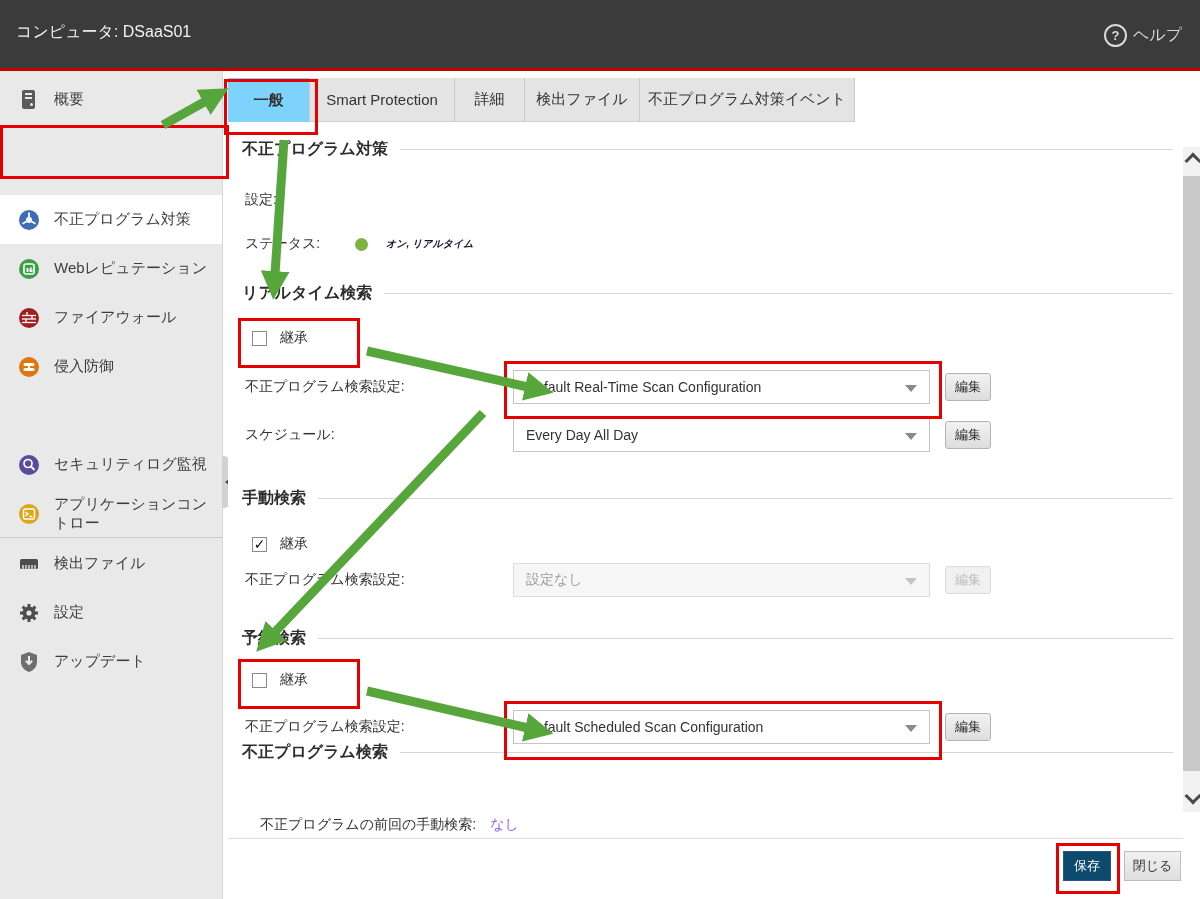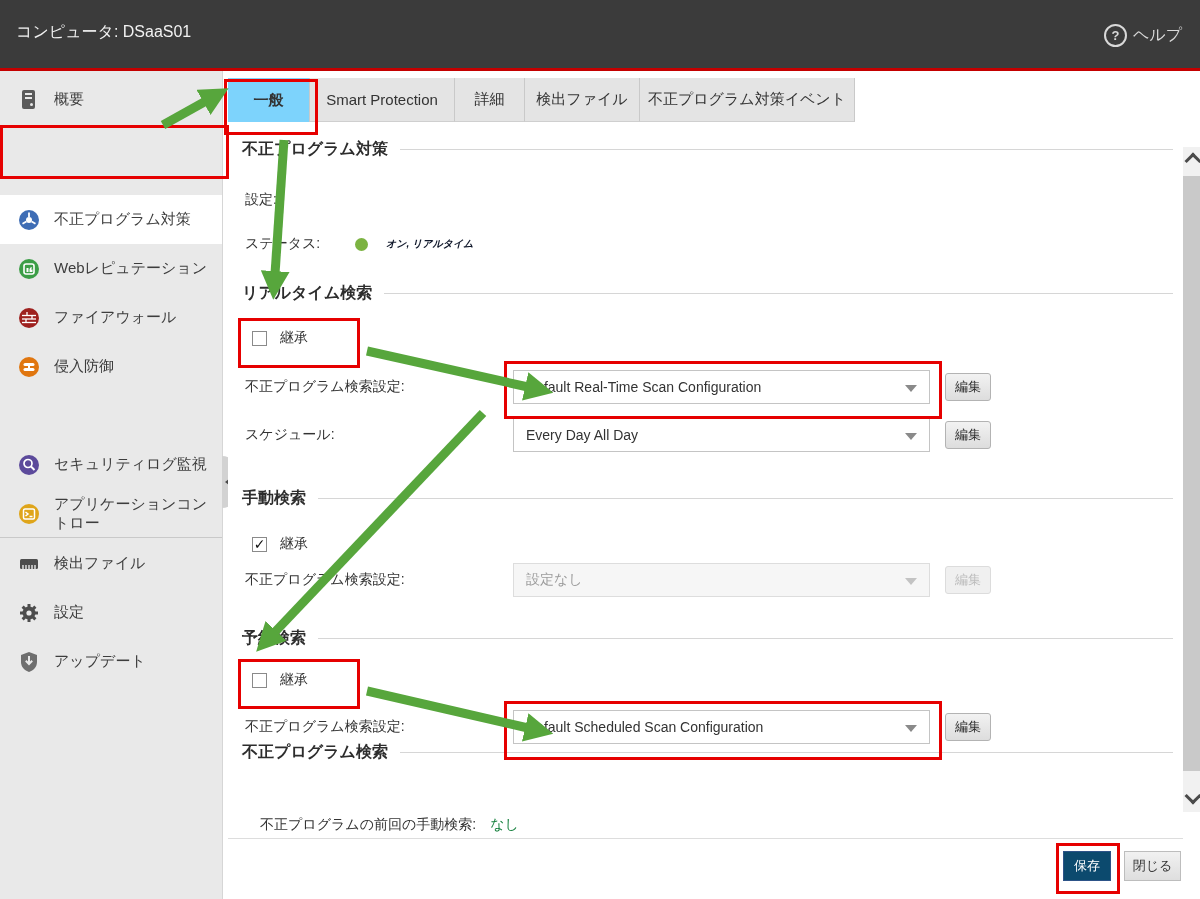--- a/index.html
+++ b/index.html
@@ -47,21 +47,21 @@
   .dd.disabled .caret{border-top-color:#c3c3c3;}
   .btn-edit{height:28px;padding:0 9px;margin-left:15px;background:linear-gradient(#f2f2f2,#dddddd);
             border:1px solid #b3b3b3;border-radius:3px;font-size:13px;color:#2e2e2e;cursor:pointer;
             font-family:inherit;}
   .btn-edit.disabled{background:#f0f0f0;border-color:#dcdcdc;color:#bdbdbd;cursor:default;}
   .cb{width:15px;height:15px;border:1px solid #8a8a8a;background:#fff;display:inline-flex;
       align-items:center;justify-content:center;font-size:14px;color:#111;cursor:pointer;box-sizing:border-box;}
   .cb-lbl{margin-left:13px;font-size:14px;color:#333;}
   .dot{width:13px;height:13px;border-radius:50%;background:#7cb342;}
   .status-txt{font-style:italic;font-size:10px;color:#0f172a;font-weight:bold;margin-left:18px;}
-  .plain-val{font-size:14px;color:#15803d;margin-left:14px;}
+  .plain-val{font-size:14px;color:#8b5cf6;margin-left:14px;}
   .content-bottom{position:absolute;left:228px;top:838px;width:955px;height:1px;background:#ddd;}
 
   
   .footer{position:absolute;left:228px;top:839px;width:972px;height:60px;background:#fff;}
   .btn-save{position:absolute;left:835px;top:12px;width:48px;height:30px;background:#0c4a6e;color:#fff;
             border:1px solid #2d5388;font-size:13px;cursor:pointer;font-family:inherit;}
   .btn-close{position:absolute;left:896px;top:12px;width:57px;height:30px;background:linear-gradient(#f1f1f1,#dedede);
              color:#333;border:1px solid #bdbdbd;font-size:13px;cursor:pointer;font-family:inherit;}
 
   

